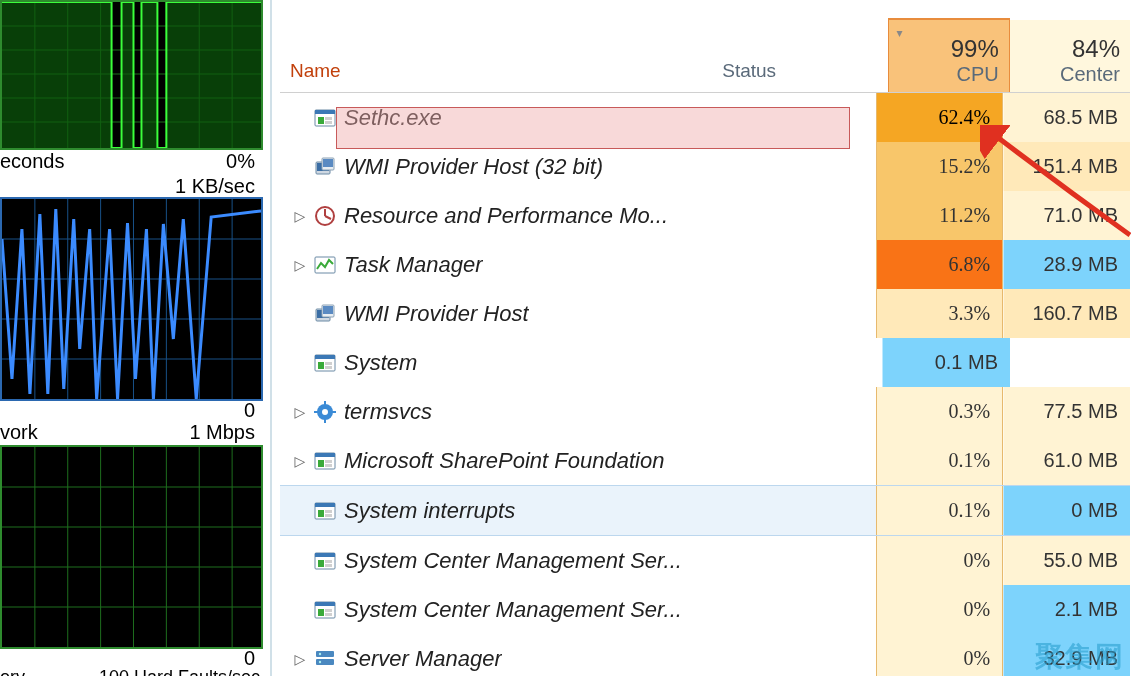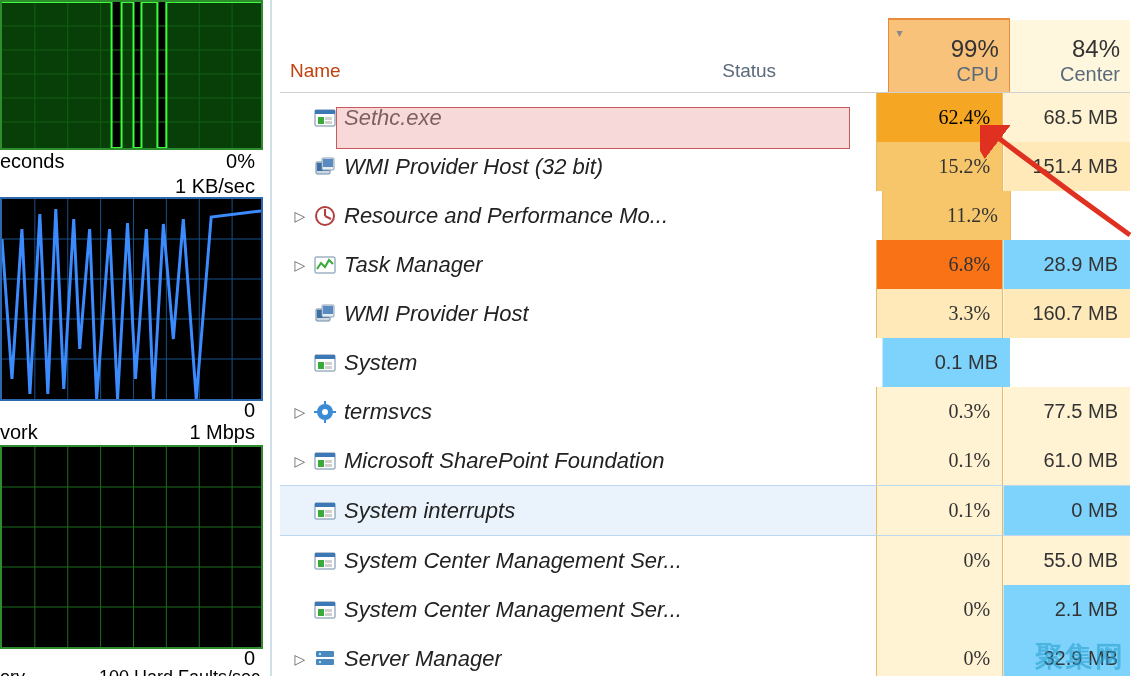--- a/index.html
+++ b/index.html
@@ -315,20 +315,21 @@
 <svg class="ico" viewBox="0 0 22 22">
                 <circle cx="11" cy="11" r="9" fill="#fff" stroke="#b04040" stroke-width="2"></circle>
                 <path d="M11 11 L11 4" stroke="#b04040" stroke-width="2"></path>
                 <path d="M11 11 L17 14" stroke="#b04040" stroke-width="2"></path>
               </svg>
 </span>
             <span class="proc-text">Resource and Performance Mo...</span>
           </div>
           <div class="cell-status"></div>
           <div class="cell-cpu h4">11.2%</div>
+          <div class="cell-mem h1">71.0 MB</div>
         </div>
         <div class="row">
           <div class="cell-name">
             <span class="expander">▷</span>
             <span class="icon">
 <svg class="ico" viewBox="0 0 22 22">
                 <rect x="1" y="3" width="20" height="16" rx="1" fill="#fff" stroke="#6b8aa5"></rect>
                 <polyline points="3,15 7,9 11,13 15,6 19,10" fill="none" stroke="#3aaa3a" stroke-width="2"></polyline>
               </svg>
 </span>

